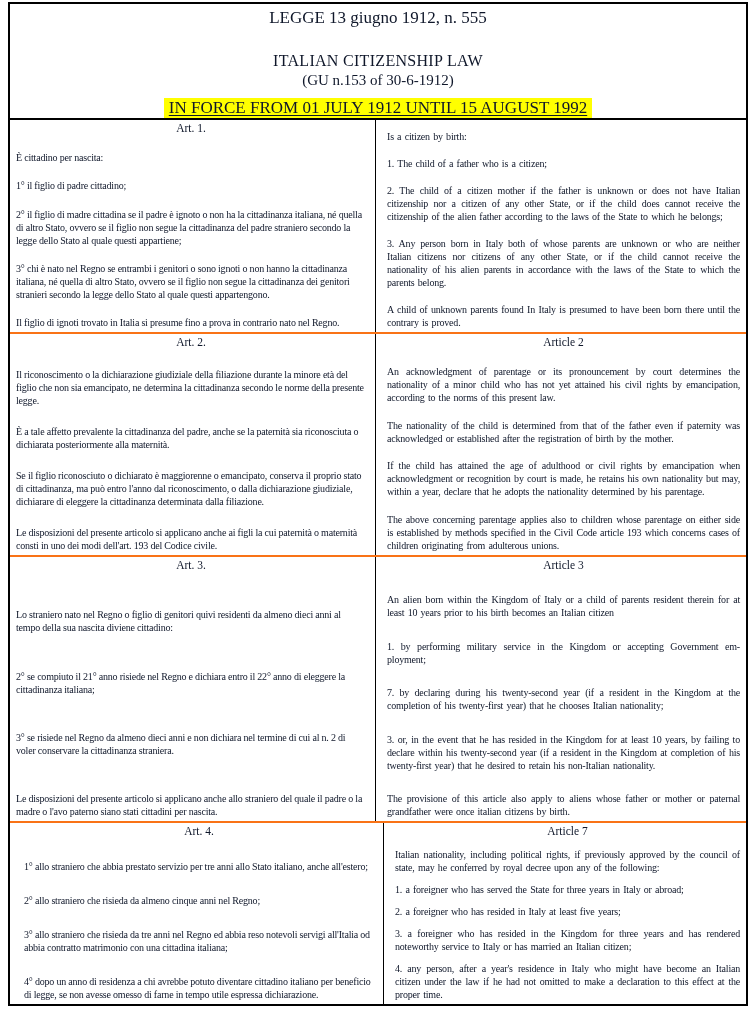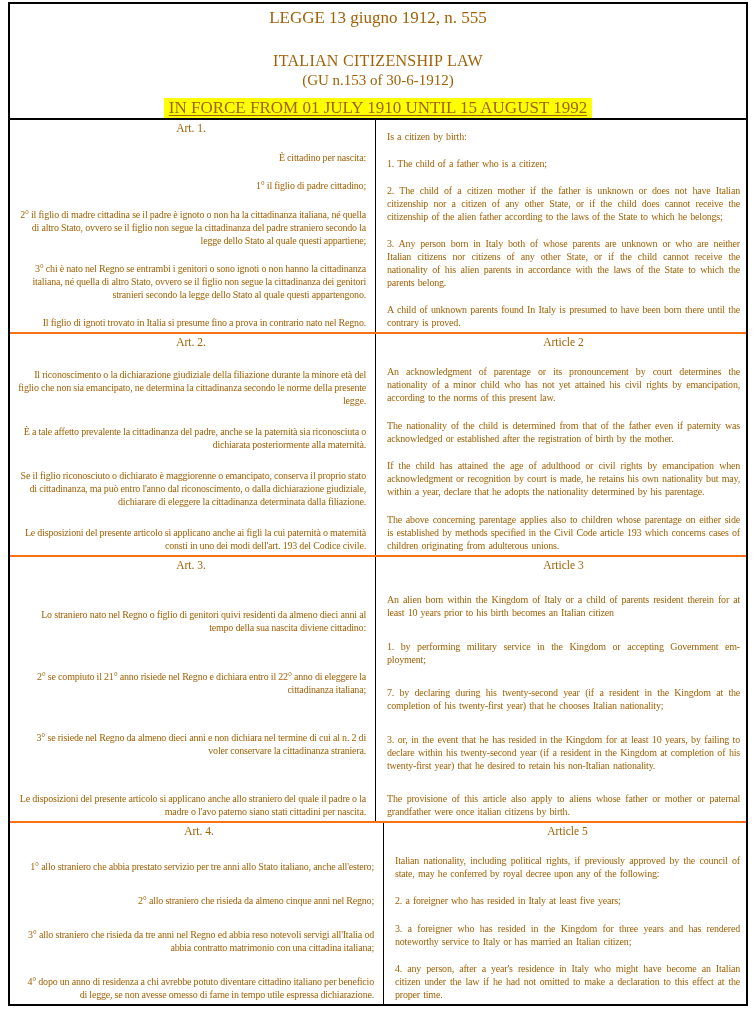--- a/index.html
+++ b/index.html
@@ -64,34 +64,34 @@
     flex: 1 1 auto;
     padding: 1px 6px 3px 11px;
   }
   .cell-title {
     text-align: center;
     font-size: 11.5px;
     line-height: 15px;
     letter-spacing: 0;
     flex: 0 0 auto;
   }
-  .cell p { margin: 9px 0 0 0; text-align: right; }
+  .cell p { margin: 9px 0 0 0; }
   .cell-en p { text-align: justify; word-spacing: 1px; }
 </style>
 </head>
 <body>
 
-<div class="page" style="color: #a16207;">
+<div class="page" style="color: #0f172a;">
   <div class="doc-table">
     <div class="doc-header">
       <div class="law-title">LEGGE 13 giugno 1912, n. 555</div>
       <div class="law-subtitle">ITALIAN CITIZENSHIP LAW</div>
       <div class="gazette-ref">(GU n.153 of 30-6-1912)</div>
       <div class="banner-row">
-        <span class="in-force-banner" style="background: rgb(255, 255, 0);">IN FORCE FROM 01 JULY 1910 UNTIL 15 AUGUST 1992</span>
+        <span class="in-force-banner" style="background: rgb(255, 255, 0);">IN FORCE FROM 01 JULY 1912 UNTIL 15 AUGUST 1992</span>
       </div>
     </div>
     <div id="sections">
         <div class="section-row">
           <div class="cell cell-it">
             <div class="cell-title">Art. 1.</div>
             <p>È cittadino per nascita:</p>
             <p>1° il figlio di padre cittadino;</p>
             <p>2° il figlio di madre cittadina se il padre è ignoto o non ha la cittadinanza italiana, né quella di altro Stato, ovvero se il figlio non segue la cittadinanza del padre straniero secondo la legge dello Stato al quale questi appartiene;</p>
             <p>3° chi è nato nel Regno se entrambi i genitori o sono ignoti o non hanno la cittadinanza italiana, né quella di altro Stato, ovvero se il figlio non segue la cittadinanza dei genitori stranieri secondo la legge dello Stato al quale questi appartengono.</p>
@@ -140,22 +140,23 @@
         </div>
         <div class="section-row">
           <div class="cell cell-it">
             <div class="cell-title">Art. 4.</div>
             <p>1° allo straniero che abbia prestato servizio per tre anni allo Stato italiano, anche all'estero;</p>
             <p>2° allo straniero che risieda da almeno cinque anni nel Regno;</p>
             <p>3° allo straniero che risieda da tre anni nel Regno ed abbia reso notevoli servigi all'Italia od abbia contratto matrimonio con una cittadina italiana;</p>
             <p>4° dopo un anno di residenza a chi avrebbe potuto diventare cittadino italiano per beneficio di legge, se non avesse omesso di farne in tempo utile espressa dichiarazione.</p>
           </div>
           <div class="cell cell-en">
-            <div class="cell-title">Article 5</div>
+            <div class="cell-title">Article 7</div>
             <p>Italian nationality, including political rights, if previously approved by the council of state, may he conferred by royal decree upon any of the following:</p>
+            <p>1. a foreigner who has served the State for three years in Italy or abroad;</p>
             <p>2. a foreigner who has resided in Italy at least five years;</p>
             <p>3. a foreigner who has resided in the Kingdom for three years and has rendered noteworthy service to Italy or has married an Italian citizen;</p>
             <p>4. any person, after a year's residence in Italy who might have become an Italian citizen under the law if he had not omitted to make a declaration to this effect at the proper time.</p>
           </div>
         </div>
       </div>
   </div>
 </div>
 
 </body></html>

